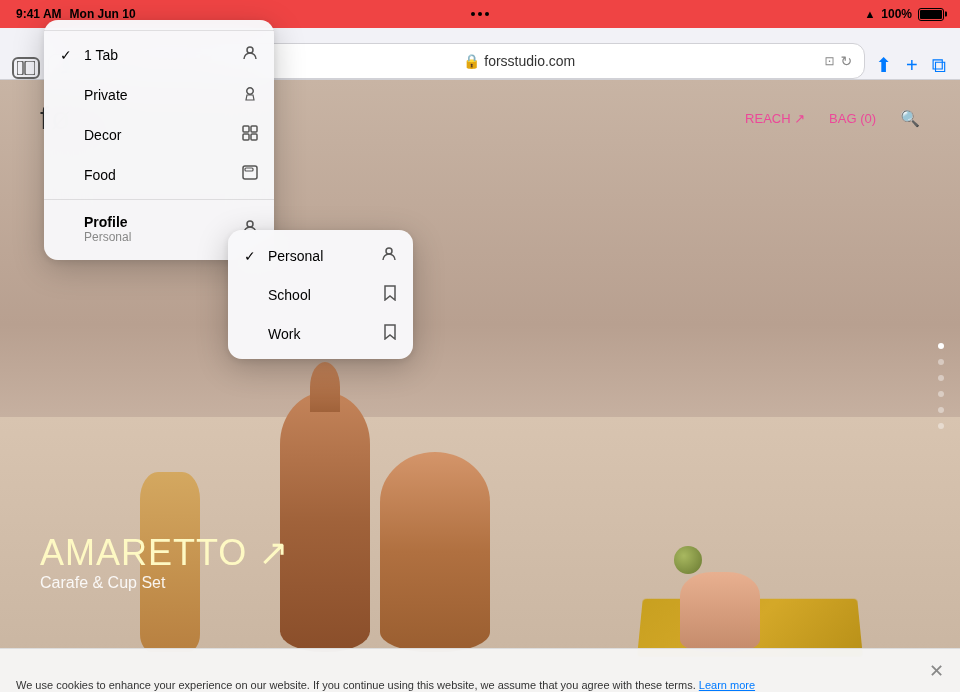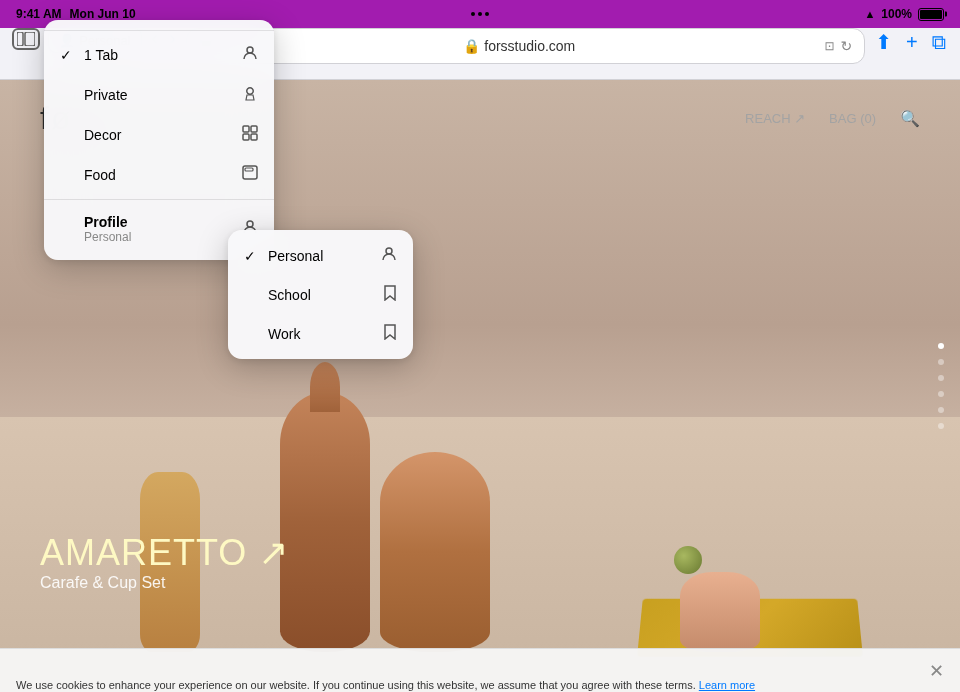--- a/index.html
+++ b/index.html
@@ -10,21 +10,21 @@
       font-family: -apple-system, 'SF Pro Text', 'Helvetica Neue', sans-serif;
       background: #000;
       position: relative;
     }
 
     
     .status-bar {
       position: absolute;
       top: 0; left: 0; right: 0;
       height: 28px;
-      background: #a21caf;
+      background: #ef4444;
       display: flex;
       align-items: center;
       justify-content: space-between;
       padding: 0 16px;
       z-index: 100;
       font-size: 12px;
       font-weight: 600;
       color: #000;
     }
     .status-bar-left { display: flex; gap: 8px; align-items: center; }
@@ -44,21 +44,21 @@
     }
     .battery-fill { width: 100%; height: 100%; background: #000; border-radius: 1px; }
 
     
     .nav-bar {
       position: absolute;
       top: 28px; left: 0; right: 0;
       height: 52px;
       background: #f2f2f7;
       display: flex;
-      align-items: flex-start;
+      align-items: flex-end;
       padding: 0 12px;
       gap: 8px;
       z-index: 100;
       border-bottom: 1px solid #d1d1d6;
     }
     .nav-tabs-icon {
       width: 28px; height: 22px;
       border: 2px solid #666;
       border-radius: 6px;
       display: flex; align-items: center; justify-content: center;
@@ -129,21 +129,21 @@
       font-size: 32px;
       font-weight: 300;
       color: #2c2c2c;
       letter-spacing: 2px;
     }
     .site-nav-right {
       display: flex;
       align-items: center;
       gap: 24px;
       font-size: 13px;
-      color: #a3a3a3;
+      color: #ec4899;
       font-weight: 400;
     }
 
     .site-hero-text {
       position: absolute;
       bottom: 100px;
       left: 40px;
       z-index: 10;
     }
     .site-hero-title {

